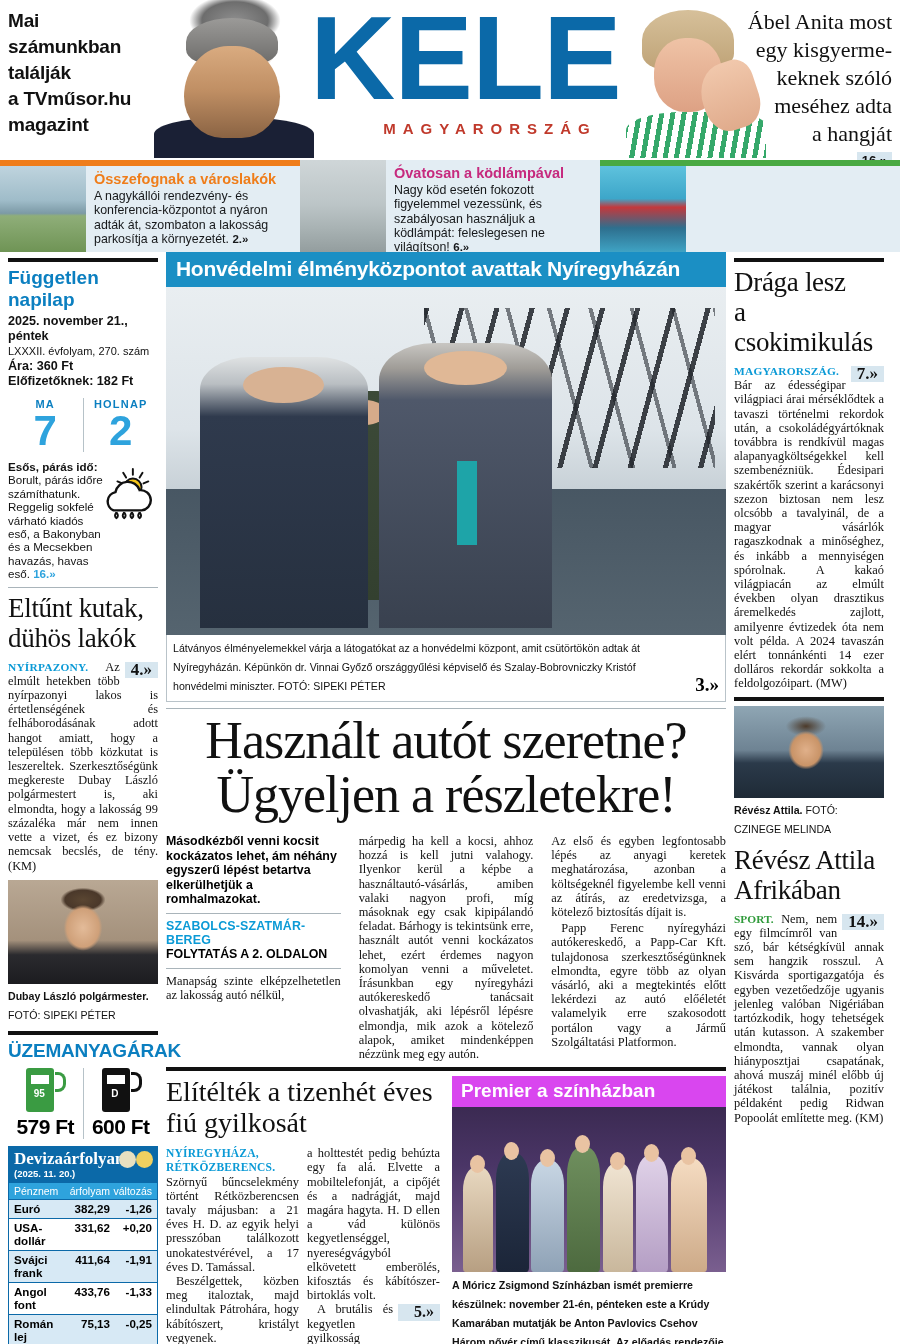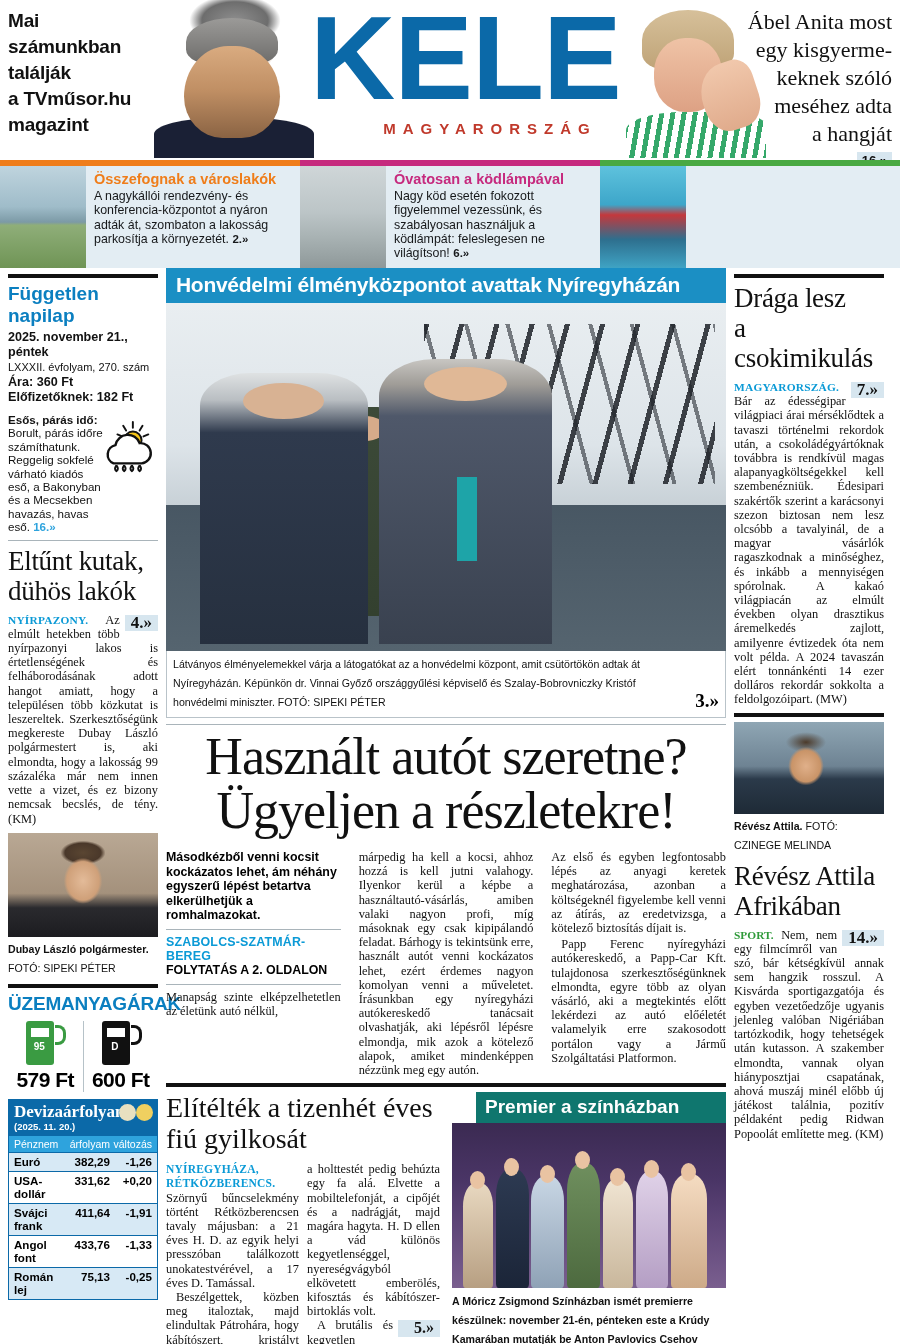--- a/index.html
+++ b/index.html
@@ -80,21 +80,21 @@
   .mh-right .ln {
     font-family:"Liberation Serif", serif;
     font-size:22px; line-height:28px; color:#111;
   }
   .pagebadge {
     display:inline-block; background:#d7e6ef; color:#111; font-weight:bold;
     font-size:13px; padding:1px 5px; margin-top:4px;
   }
 
   
-  .teasers { display:flex; height:108px; width:900px; }
+  .teasers { display:flex; height:92px; width:900px; }
   .teaser { flex:1; display:flex; flex-direction:column; }
   .tz-bar { height:6px; }
   .tz-body { flex:1; display:flex; background:#e3edf3; }
   .tz-pic { width:86px; flex:none; }
   .tz-txt { flex:1; padding:5px 7px 4px 8px; }
   .tz-head { font-weight:bold; font-size:14.5px; line-height:16px; margin-bottom:2px; }
   .tz-dek { font-size:12.4px; line-height:14.3px; color:#16181a; }
   .tz-pg { font-weight:bold; font-size:11.5px; }
 
   .t1 .tz-bar{ background:#ef7d1a; } .t1 .tz-head{ color:#ef7d1a; }
@@ -237,21 +237,21 @@
   .three-col { display:flex; gap:18px; }
   .three-col .c { flex:1; }
   .lead-in { font-weight:bold; font-size:12.4px; line-height:14.6px; }
   .cont-note { font-weight:bold; font-size:12.4px; line-height:15px; }
 
   .two-col { display:flex; gap:10px; }
   .two-col .c { flex:1; }
 
   .hl-serif-mid { font-family:"Liberation Serif",serif; font-size:28px; line-height:31px; color:#111; }
 
-  .theatre-bar{ background:#0f766e; color:#fff; font-weight:bold; font-size:19px; padding:4px 9px 5px;margin-left:24px; }
+  .theatre-bar{ background:#d946ef; color:#fff; font-weight:bold; font-size:19px; padding:4px 9px 5px; }
   .theatre-photo{
     height:165px; position:relative; overflow:hidden;
     background:
       linear-gradient(180deg,#3b2a52 0%,#4a3566 35%,#5d4477 60%,#7a5f8f 100%);
   }
   .theatre-photo .fig{ position:absolute; bottom:0; border-radius:42% 42% 8% 8%/22% 22% 4% 4%; }
   .tp1{ left:4%;  width:11%; height:64%; background:linear-gradient(180deg,#e8d8c0,#b79f82); }
   .tp2{ left:16%; width:12%; height:72%; background:linear-gradient(180deg,#2d3a52,#1b2538); }
   .tp3{ left:29%; width:12%; height:68%; background:linear-gradient(180deg,#c8d6e4,#8fa2b6); }
   .tp4{ left:42%; width:12%; height:76%; background:linear-gradient(180deg,#6f8f5e,#4d6a3f); }
@@ -346,20 +346,30 @@
     <div class="col-left">
       <div class="rule-thick"></div>
       <div class="fuggetlen">Független napilap</div>
       <div class="pubinfo">
         <div class="b">2025. november 21., péntek</div>
         <div class="n">LXXXII. évfolyam, 270. szám</div>
         <div class="b">Ára: 360 Ft</div>
         <div class="b">Előfizetőknek: 182 Ft</div>
       </div>
 
+      <div class="wx">
+        <div class="wx-cell">
+          <div class="wx-lab">MA</div>
+          <div class="wx-num">7</div>
+        </div>
+        <div class="wx-cell">
+          <div class="wx-lab">HOLNAP</div>
+          <div class="wx-num">2</div>
+        </div>
+      </div>
 
       <div class="wxtxt">
         <svg class="wx-ico" viewBox="0 0 60 58">
           <g stroke="#111" stroke-width="2" stroke-linecap="round">
             <line x1="34" y1="3" x2="34" y2="9"></line>
               <line x1="44" y1="7" x2="41" y2="12"></line>
             <line x1="24" y1="7" x2="27" y2="12"></line>
               <line x1="50" y1="16" x2="45" y2="18"></line>
             <line x1="18" y1="16" x2="23" y2="18"></line>
           </g>
@@ -479,21 +489,21 @@
         <div class="hl-huge" style="margin-top:4px;">Használt autót szeretne?</div>
         <div class="hl-huge">Ügyeljen a részletekre!</div>
 
         <div class="three-col" style="margin-top:12px;">
           <div class="c">
             <div class="lead-in">Másodkézből venni kocsit kockázatos lehet, ám néhány egyszerű lépést betartva elkerülhetjük a romhalmazokat.</div>
             <div class="rule-thin"></div>
             <div class="kicker-blue" style="font-size:12.4px;">SZABOLCS-SZATMÁR-BEREG</div>
             <div class="cont-note">FOLYTATÁS A 2. OLDALON</div>
             <div class="rule-thin"></div>
-            <div class="body-serif">Manapság szinte elképzelhetetlen az életünk autó nélkül,</div>
+            <div class="body-serif">Manapság szinte elképzelhetetlen az lakosság autó nélkül,</div>
           </div>
           <div class="c">
             <div class="body-serif">márpedig ha kell a kocsi, ahhoz hozzá is kell jutni valahogy. Ilyenkor kerül a képbe a használtautó-vásárlás, amiben valaki nagyon profi, míg másoknak egy csak kipipálandó feladat. Bárhogy is tekintsünk erre, használt autót venni kockázatos lehet, ezért érdemes nagyon komolyan venni a műveletet. Írásunkban egy nyíregyházi autókereskedő tanácsait olvashatják, aki lépésről lépésre elmondja, mik azok a kötelező alapok, amiket mindenképpen nézzünk meg egy autón.</div>
           </div>
           <div class="c">
             <div class="body-serif">Az első és egyben legfontosabb lépés az anyagi keretek meghatározása, azonban a költségeknél figyelembe kell venni az átírás, az eredetvizsga, a kötelező biztosítás díjait is.</div>
             <div class="body-serif" style="text-indent:10px; margin-top:2px;">Papp Ferenc nyíregyházi autókereskedő, a Papp-Car Kft. tulajdonosa szerkesztőségünknek elmondta, egyre több az olyan vásárló, aki a megtekintés előtt lekérdezi az autó előéletét valamelyik erre szakosodott portálon vagy a Jármű Szolgáltatási Platformon.</div>
           </div>
         </div>
       </div>

